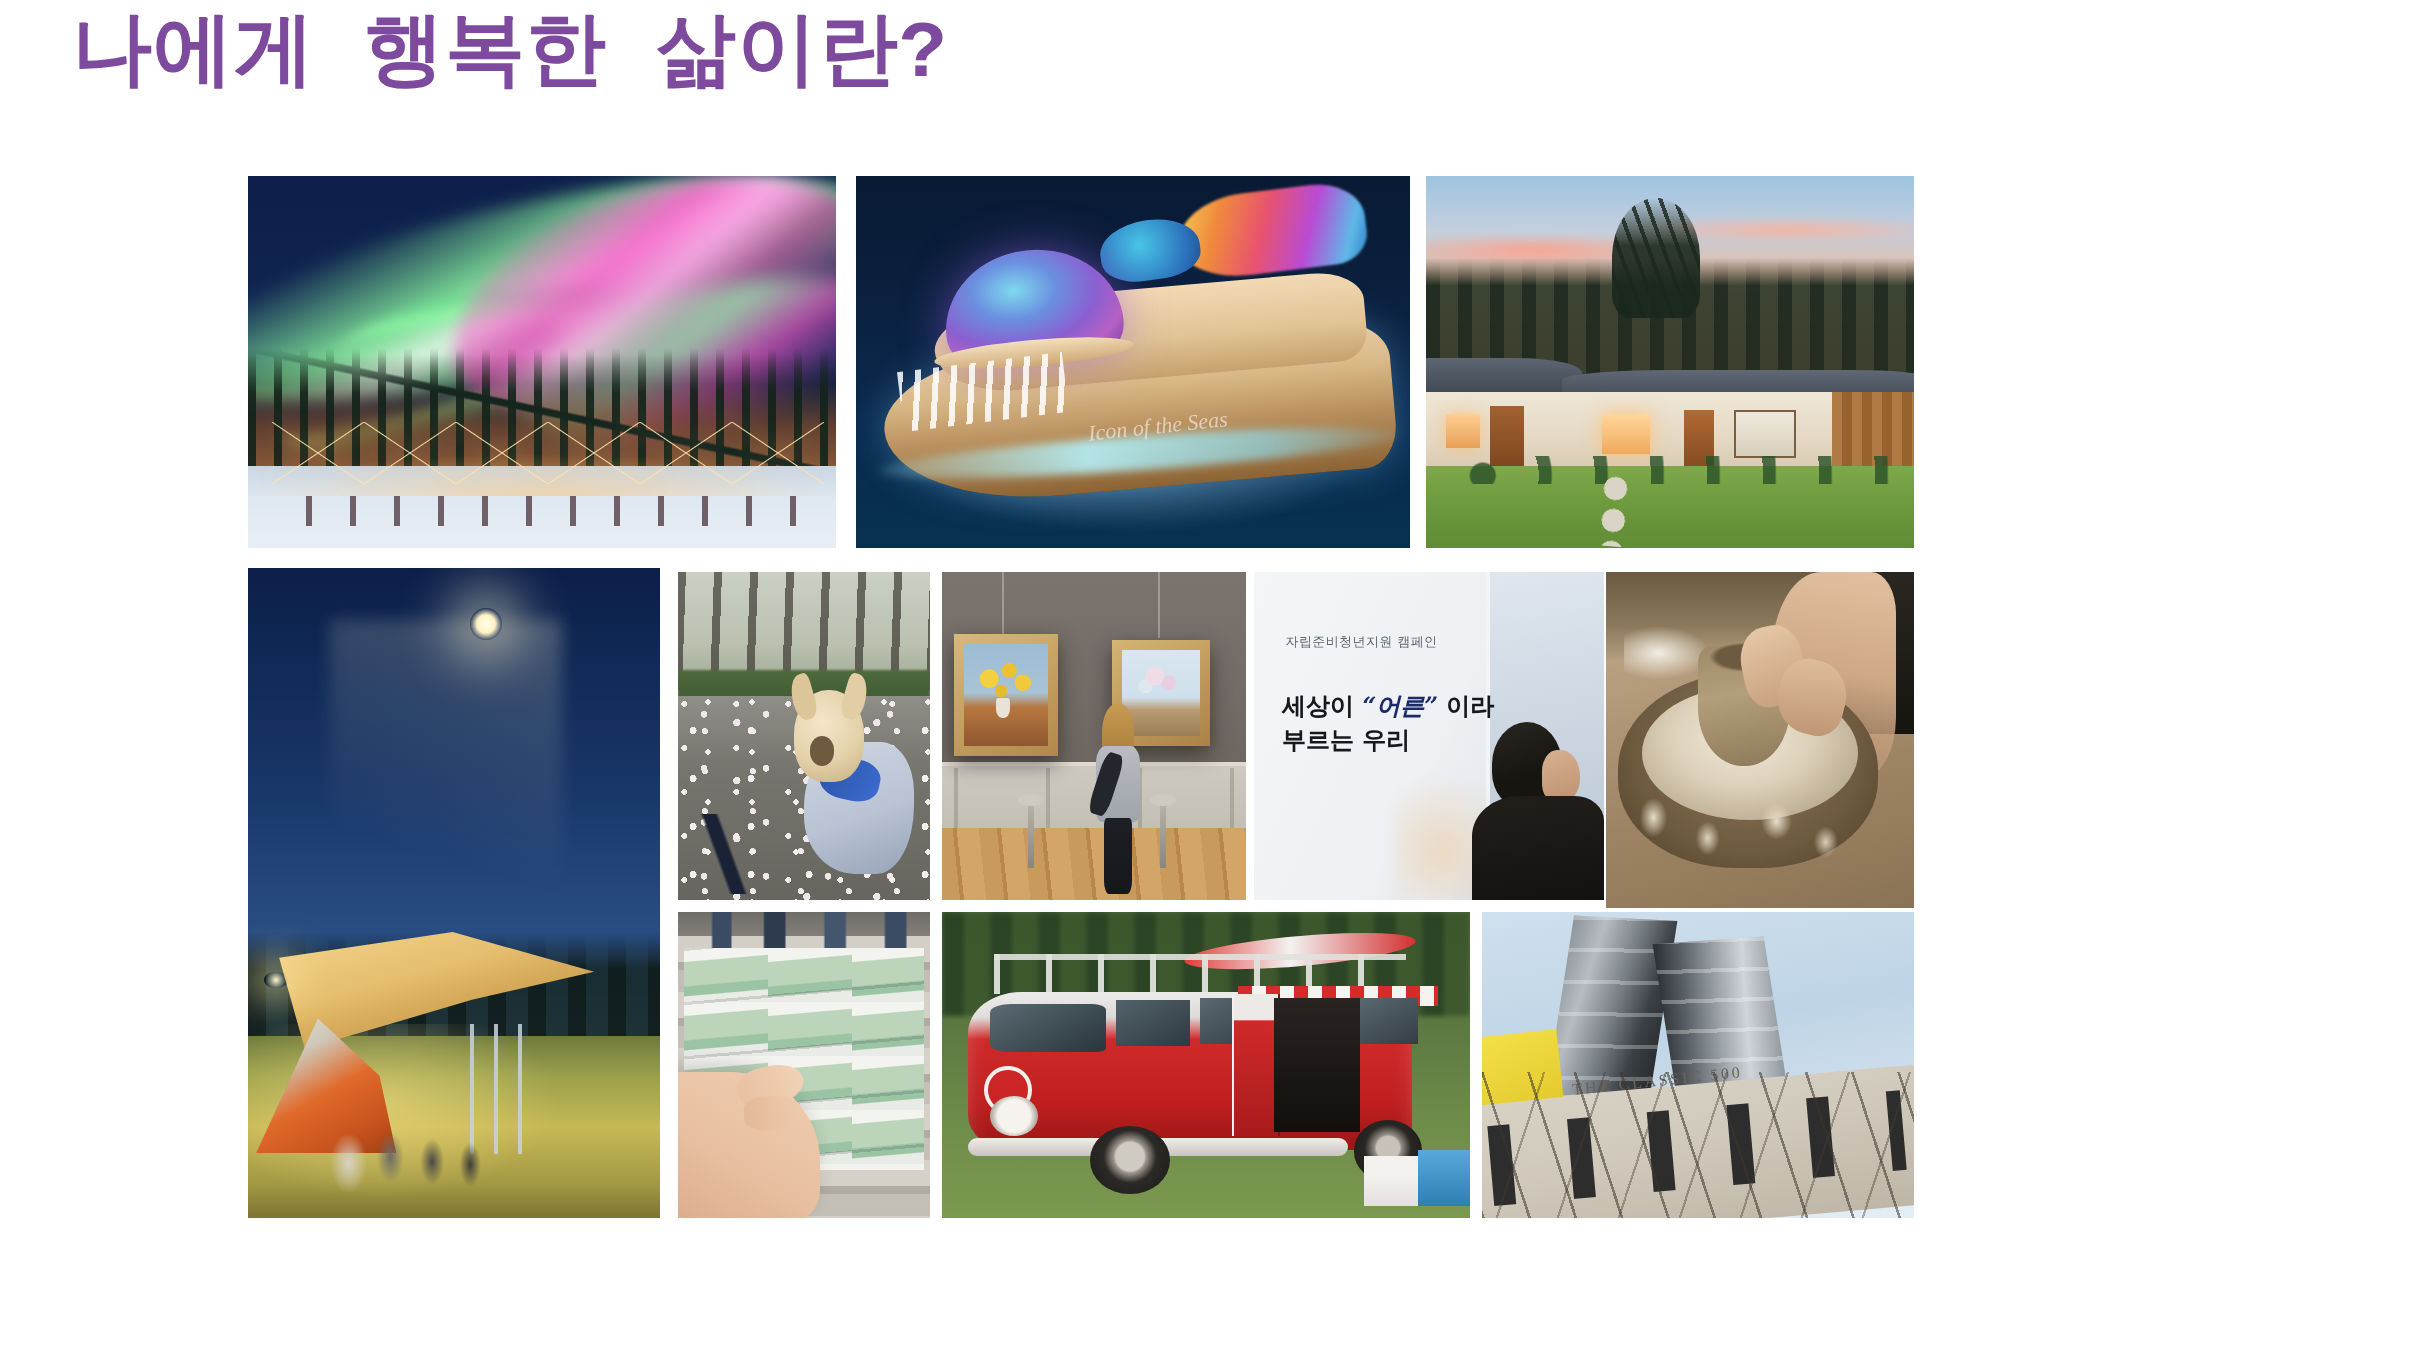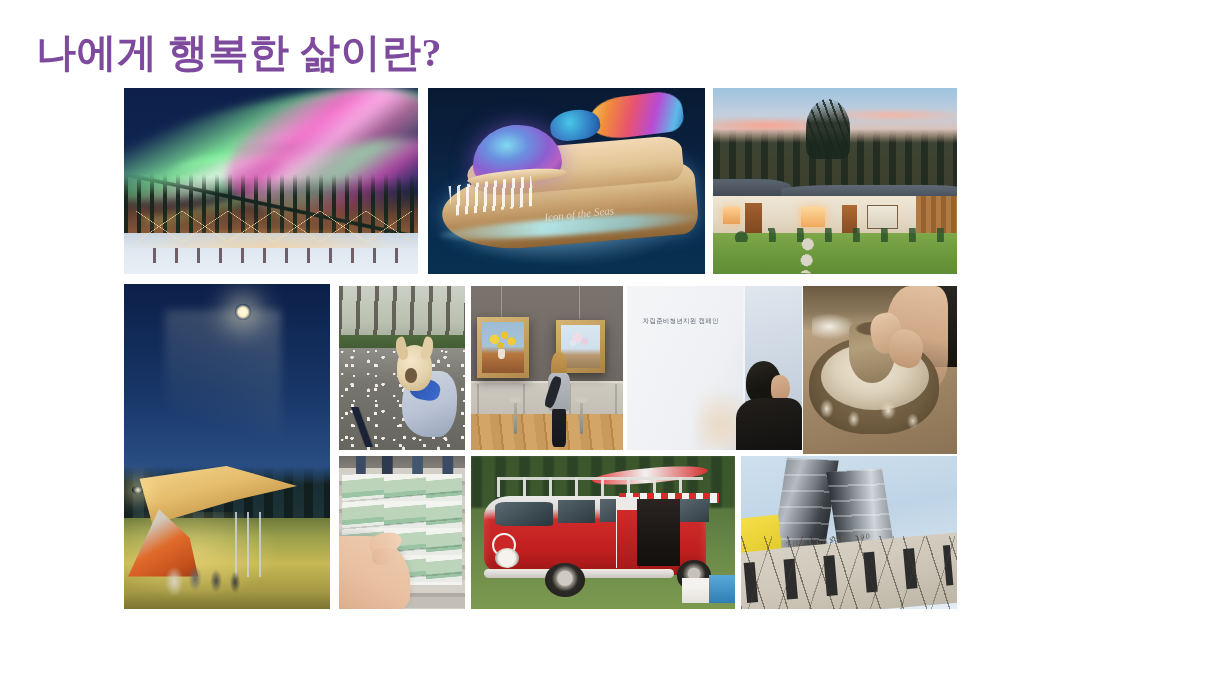--- a/index.html
+++ b/index.html
@@ -16,26 +16,26 @@
   #slide {
     position: absolute;
     inset: 0;
     background: #ffffff;
   }
 
   
   #slide-title {
     position: absolute;
     left: 36px;
-    top: 28px;
+    top: 4px;
     font-size: 40px;
     line-height: 1.25;
     letter-spacing: 0.5px;
     color: #7d4a9e;
-    font-family: Liberation Serif, serif;
+    font-family: Liberation Mono, monospace;
     white-space: nowrap;
   }
 
   
   .photo {
     position: absolute;
     overflow: hidden;
     background: #dddddd;
   }
   .photo .inner {
@@ -941,20 +941,24 @@
 
     <div class="photo" id="photo-poster" style="left:627px; top:286px; width:175px; height:164px;">
       <div class="inner">
         <div class="layer bg"></div>
         <div class="layer windowglass"></div>
         <div class="layer blur"></div>
         <div class="layer man-head"></div>
         <div class="layer man-face"></div>
         <div class="layer man-body"></div>
         <div class="kicker">자립준비청년지원 캠페인</div>
+        <div class="headline">
+          <span>세상이 </span><span class="quoted">“어른”</span><span> 이라</span><br>
+          <span>부르는 우리</span>
+        </div>
       </div>
     </div>
 
     <div class="photo" id="photo-pottery" style="left:803px; top:286px; width:154px; height:168px;">
       <div class="inner">
         <div class="layer bg"></div>
         <div class="layer backshelf"></div>
         <div class="layer whitebits"></div>
         <div class="layer apron"></div>
         <div class="layer arm"></div>

